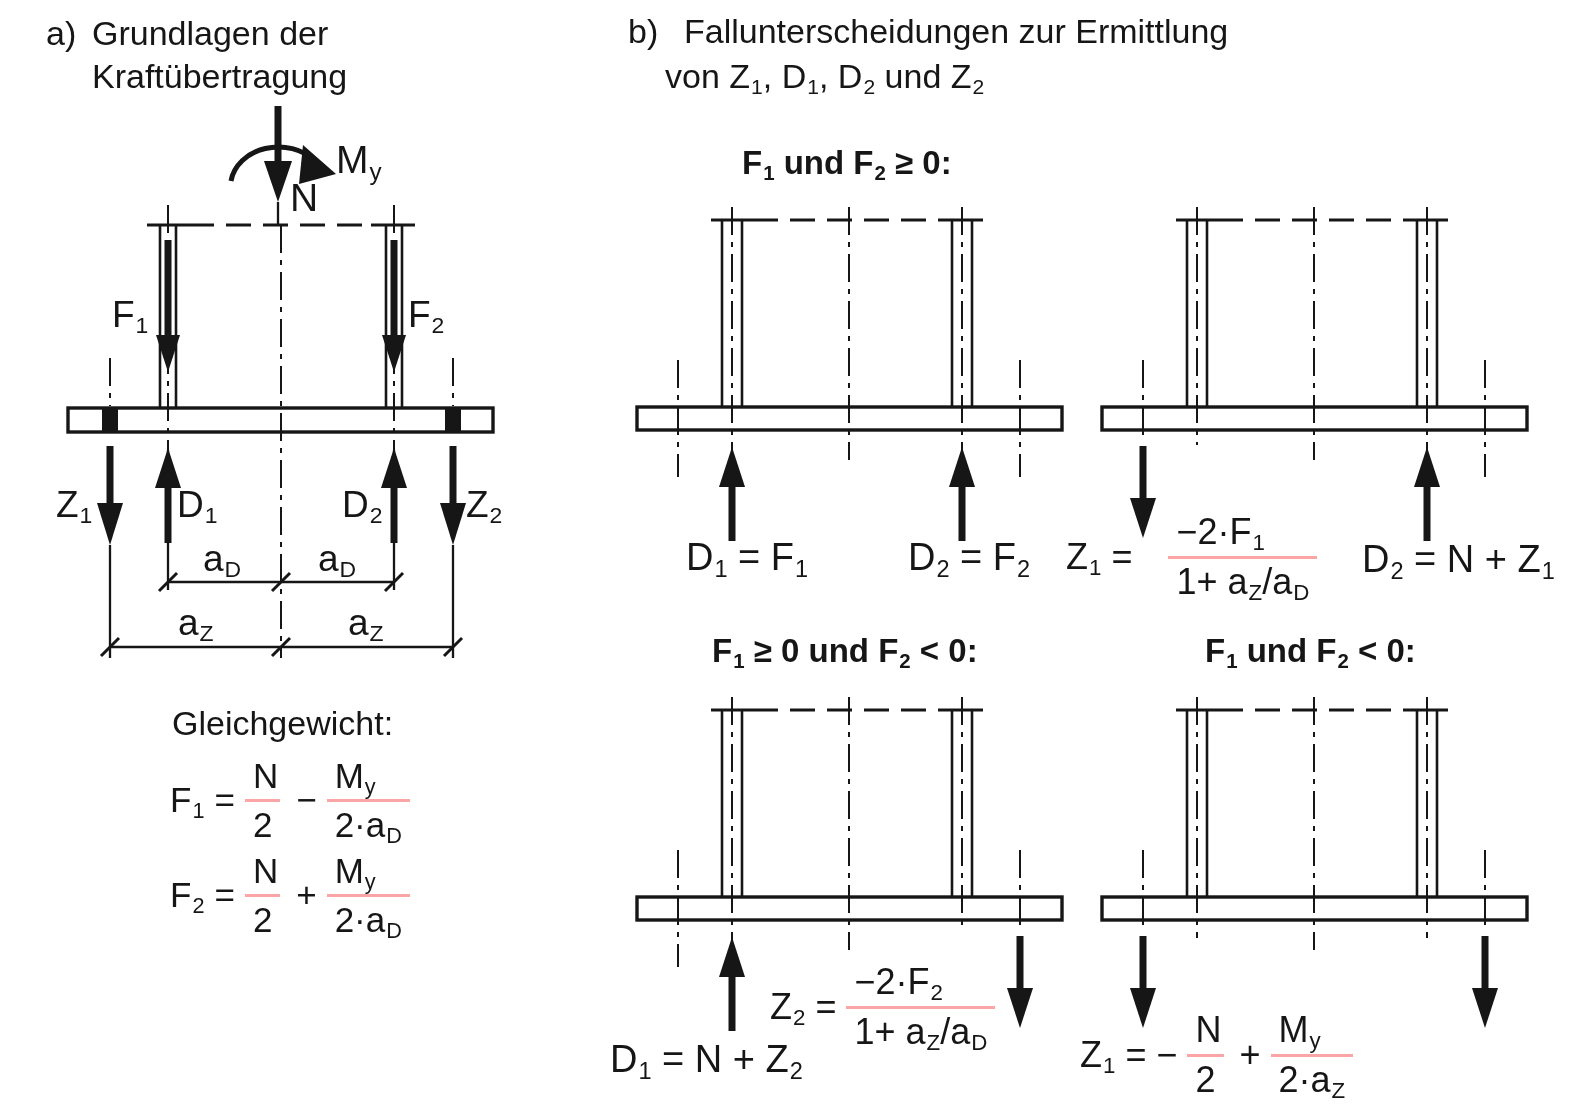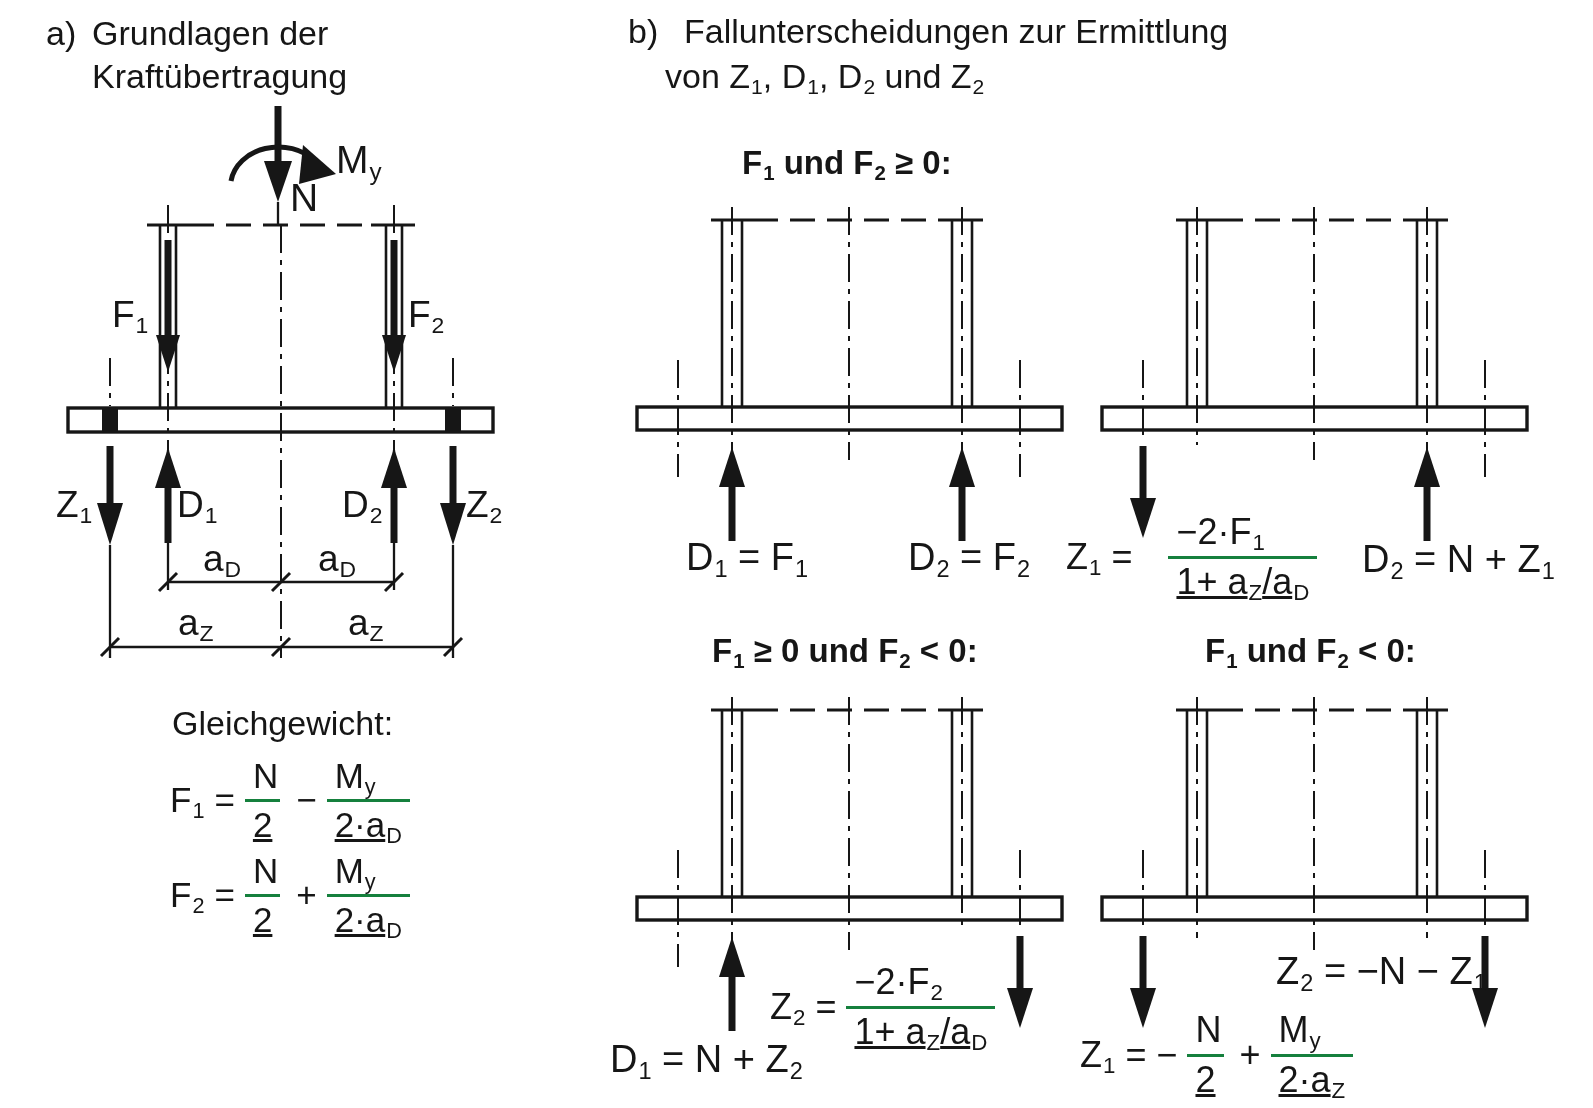--- a/index.html
+++ b/index.html
@@ -10,21 +10,21 @@
   .ctitle{font-size:33px;font-weight:bold;white-space:nowrap;}
   .dlabel{font-size:37px;white-space:nowrap;line-height:1;}
   .formula{font-size:38px;white-space:nowrap;line-height:1;}
   .eqrow{display:flex;align-items:center;font-size:35px;white-space:nowrap;}
   .eqrow.f36{font-size:36px;}
   sub{font-size:0.62em;line-height:0;vertical-align:baseline;position:relative;top:0.28em;margin-left:1px;}
   .op{margin:0 10px;}
   .gap24{display:inline-block;width:26px;}
   .frac{display:inline-flex;flex-direction:column;align-items:flex-start;line-height:1.12;}
   .frac .num{padding:0 8px 3px;}
-  .frac .den{border-top:3px solid #15803d;padding:3px 8px 0;text-decoration:underline;}
+  .frac .den{border-top:3px solid #fca5a5;padding:3px 8px 0;}
   svg .ln{stroke:#161616;stroke-width:2.3;fill:none;}
   svg .ln26{stroke-width:2.6;}
   svg .thick{stroke-width:3;}
   svg .arc{stroke-width:5;}
   svg .dsh{stroke-dasharray:25 12;stroke-width:3;}
   svg .dd{stroke-dasharray:28 7 5 7;stroke-width:2;}
   svg .shaft{stroke-width:7;}
   svg .slash{stroke-width:3;}
   svg .head{fill:#161616;stroke:none;}
   svg .plate{fill:none;stroke:#161616;stroke-width:3.4;}
@@ -279,21 +279,20 @@
   <div class="abs eqrow f36" style="left:770px;top:952px;height:110px">
     <span><span>Z</span><sub>2</sub></span>
     <span class="op">=</span>
     <span class="frac">
         <span class="num"><span>−2·F</span><sub>2</sub></span>
         <span class="den"><span>1+ a</span><sub>Z</sub><span>/a</span><sub>D</sub></span>
       </span>
   </div>
   <div class="abs formula" style="left:610px;top:1040px"><span>D</span><sub>1</sub><span> = N + Z</span><sub>2</sub></div>
 
-  <div class="abs formula" style="left:1276px;top:952px"><span>Z</span><sub>2</sub><span> = −N − Z</span><sub>1</sub></div>
   <div class="abs eqrow f36" style="left:1080px;top:1004px;height:102px">
     <span><span>Z</span><sub>1</sub></span>
     <span class="op">= −</span>
     <span class="frac">
         <span class="num">N</span>
         <span class="den">2</span>
       </span>
     <span class="op">+</span>
     <span class="frac">
         <span class="num"><span>M</span><sub>y</sub></span>

